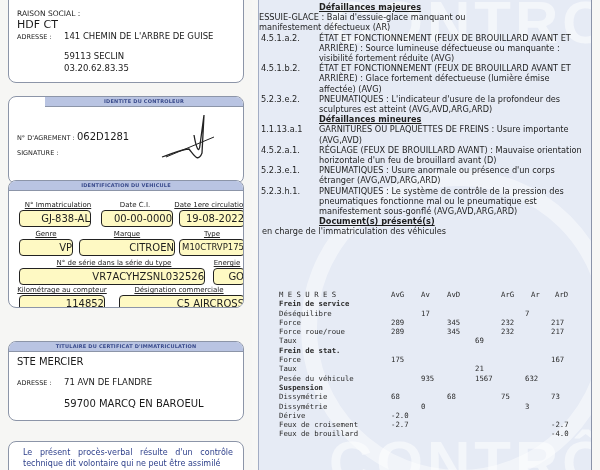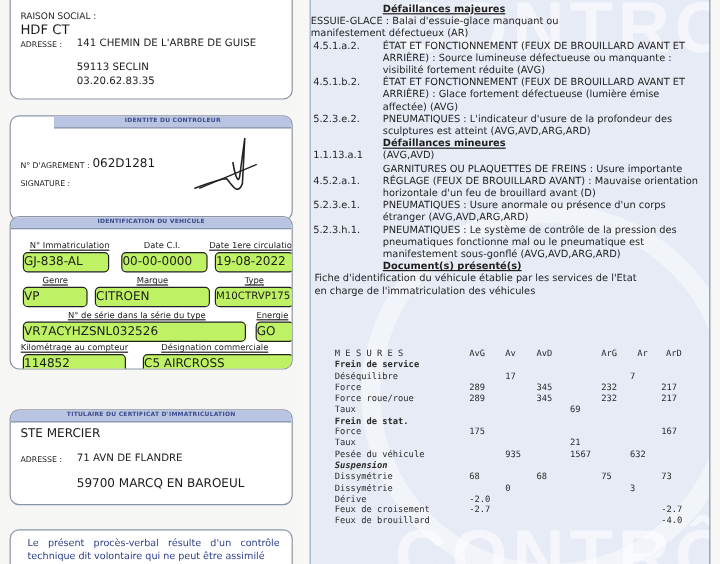--- a/index.html
+++ b/index.html
@@ -6,21 +6,21 @@
   body { width:600px; height:470px; overflow:hidden; background:#f7f7f5; position:relative;
          font-family:"DejaVu Sans", sans-serif; color:#1d1d1d; }
   .left { position:absolute; left:0; top:0; width:252px; height:470px; background:#f6f6f4; }
   .card { position:absolute; left:8px; width:236px; background:#fff; border:1px solid #8c95a8;
           border-radius:8px; box-sizing:border-box; overflow:hidden; }
   .card-head { height:9px; background:#b9c4e2; border-bottom:1px solid #8c95a8; text-align:center;
                font-size:5px; font-weight:bold; color:#3a4b8c; line-height:9px; letter-spacing:0.2px; }
   .lbl { font-size:7.5px; color:#222; position:absolute; }
   .val { font-size:10px; position:absolute; color:#1a1a1a; }
   .box { position:absolute; border:1.3px solid #222; border-radius:4px; box-sizing:border-box;
-         font-size:10px; text-align:left; line-height:15px; height:17px; background:#bef264; }
+         font-size:10px; text-align:right; line-height:15px; height:17px; background:#fef9c3; }
   .cap { position:absolute; font-size:7px; text-align:center; text-decoration:underline; color:#222; }
   .right { position:absolute; left:258px; top:-2px; width:332px; height:480px; background:#e6ebf5;
            border-left:1px solid #a3adc4; border-right:1px solid #8a93a8; overflow:hidden; }
   .wm { position:absolute; font-family:"Liberation Sans", sans-serif; font-weight:bold; color:#ffffff;
         opacity:0.55; letter-spacing:4px; }
   .def { position:absolute; left:0; top:4px; width:332px; font-size:8.2px; line-height:10.2px;
          font-family:"DejaVu Sans", sans-serif; color:#1e1e1e; }
   .def .h { padding-left:60px; text-decoration:underline; font-weight:bold; }
   .def .row { display:flex; }
   .def .code { width:60px; flex:none; padding-left:2px; box-sizing:border-box; }
@@ -134,22 +134,22 @@
         <div class="code">5.2.3.e.2.</div>
         <div class="txt">
           <div>PNEUMATIQUES : L'indicateur d'usure de la profondeur des</div>
           <div>sculptures est atteint (AVG,AVD,ARG,ARD)</div>
         </div>
       </div>
       <div class="h">Défaillances mineures</div>
       <div class="row">
         <div class="code">1.1.13.a.1</div>
         <div class="txt">
+          <div>GARNITURES OU PLAQUETTES DE FREINS : Usure importante</div>
           <div>(AVG,AVD)</div>
-          <div>GARNITURES OU PLAQUETTES DE FREINS : Usure importante</div>
         </div>
       </div>
       <div class="row">
         <div class="code">4.5.2.a.1.</div>
         <div class="txt">
           <div>RÉGLAGE (FEUX DE BROUILLARD AVANT) : Mauvaise orientation</div>
           <div>horizontale d'un feu de brouillard avant (D)</div>
         </div>
       </div>
       <div class="row">
@@ -161,35 +161,34 @@
       </div>
       <div class="row">
         <div class="code">5.2.3.h.1.</div>
         <div class="txt">
           <div>PNEUMATIQUES : Le système de contrôle de la pression des</div>
           <div>pneumatiques fonctionne mal ou le pneumatique est</div>
           <div>manifestement sous-gonflé (AVG,AVD,ARG,ARD)</div>
         </div>
       </div>
       <div class="h">Document(s) présenté(s)</div>
-      <div class="plain">Fiche d'identification du véhicule établie par les services de l'Etat</div>
       <div class="plain">en charge de l'immatriculation des véhicules</div>
     </div>
 
   <div class="mes" id="mesTable">
       <div class="r"><span style="left: 0px;">M E S U R E S</span><span style="left: 112px;">AvG</span><span style="left: 142px;">Av</span><span style="left: 168px;">AvD</span><span style="left: 222px;">ArG</span><span style="left: 252px;">Ar</span><span style="left: 276px;">ArD</span></div>
       <div class="r"><span class="b" style="left: 0px;">Frein de service</span></div>
       <div class="r"><span style="left: 0px;">Déséquilibre</span><span style="left: 142px;">17</span><span style="left: 246px;">7</span></div>
       <div class="r"><span style="left: 0px;">Force</span><span style="left: 112px;">289</span><span style="left: 168px;">345</span><span style="left: 222px;">232</span><span style="left: 272px;">217</span></div>
       <div class="r"><span style="left: 0px;">Force roue/roue</span><span style="left: 112px;">289</span><span style="left: 168px;">345</span><span style="left: 222px;">232</span><span style="left: 272px;">217</span></div>
       <div class="r"><span style="left: 0px;">Taux</span><span style="left: 196px;">69</span></div>
       <div class="r"><span class="b" style="left: 0px;">Frein de stat.</span></div>
       <div class="r"><span style="left: 0px;">Force</span><span style="left: 112px;">175</span><span style="left: 272px;">167</span></div>
       <div class="r"><span style="left: 0px;">Taux</span><span style="left: 196px;">21</span></div>
       <div class="r"><span style="left: 0px;">Pesée du véhicule</span><span style="left: 142px;">935</span><span style="left: 196px;">1567</span><span style="left: 246px;">632</span></div>
-      <div class="r"><span class="b" style="left: 0px; font-style: italic;">Suspension</span></div>
+      <div class="r"><span class="b" style="left: 0px;">Suspension</span></div>
       <div class="r"><span style="left: 0px;">Dissymétrie</span><span style="left: 112px;">68</span><span style="left: 168px;">68</span><span style="left: 222px;">75</span><span style="left: 272px;">73</span></div>
       <div class="r"><span style="left: 0px;">Dissymétrie</span><span style="left: 142px;">0</span><span style="left: 246px;">3</span></div>
       <div class="r"><span style="left: 0px;">Dérive</span><span style="left: 112px;">-2.0</span></div>
       <div class="r"><span style="left: 0px;">Feux de croisement</span><span style="left: 112px;">-2.7</span><span style="left: 272px;">-2.7</span></div>
       <div class="r"><span style="left: 0px;">Feux de brouillard</span><span style="left: 272px;">-4.0</span></div>
     </div>
 </div>
 
 </body></html>

